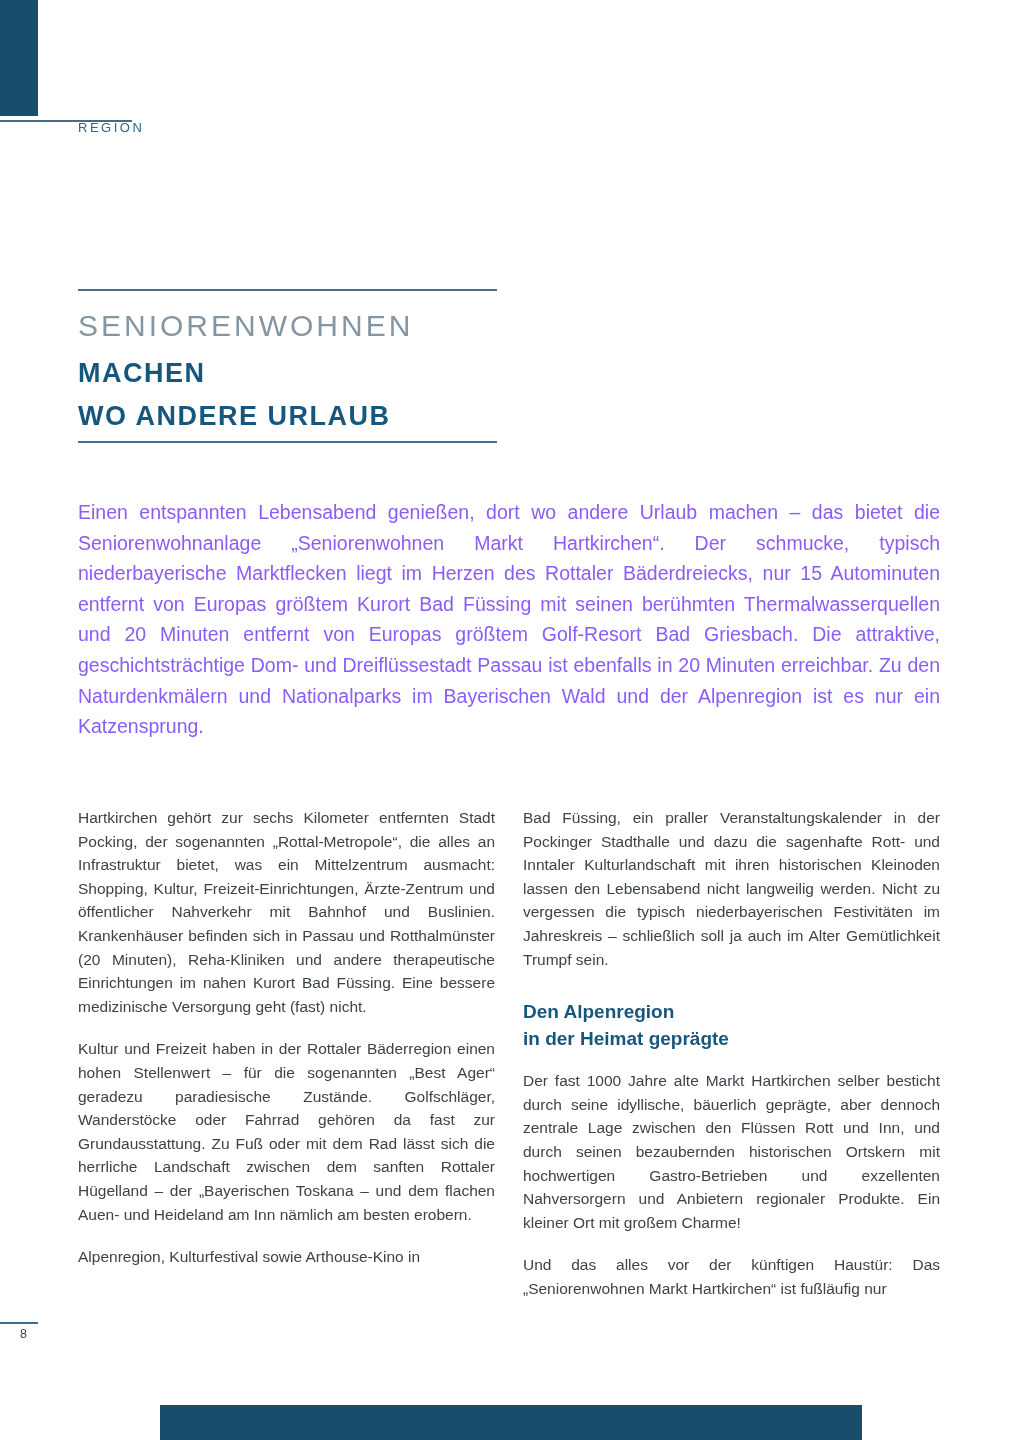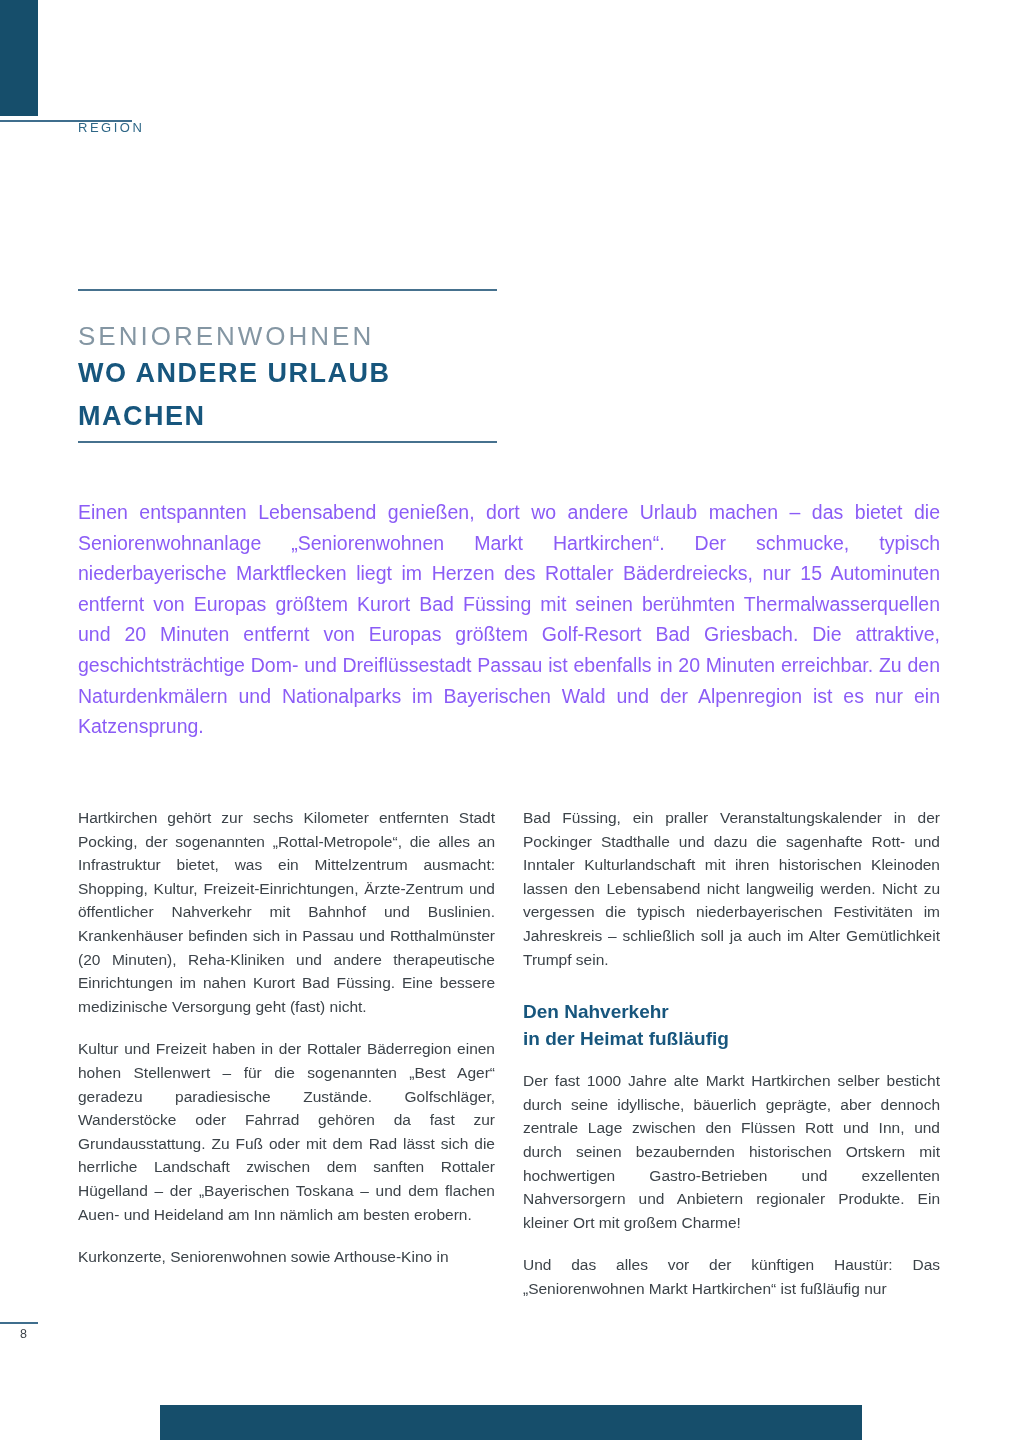--- a/index.html
+++ b/index.html
@@ -24,22 +24,22 @@
   .region-label {
     position:absolute; left:78px; top:100px;
     font-size:13px; letter-spacing:2.5px;
     color:#2e6787; font-weight:400;margin-top:20px;
   }
   .rule { position:absolute; left:78px; width:419px; height:2px; background:#46718e; }
   .rule-top { top:289px; }
   .rule-under-title { top:441px; }
   .kicker {
     position:absolute; left:78px; top:309px;
-    font-size:26px; letter-spacing:3px;
-    color:#8496a3; font-weight:400;margin-top:12px;
+    font-size:30px; letter-spacing:3px;
+    color:#8496a3; font-weight:400;
   }
   .headline {
     position:absolute; left:78px; top:352px;
     font-size:27px; font-weight:700;
     color:#17567d; letter-spacing:1.5px;
     line-height:43px;
   }
   .headline span { display:block; }
   .intro {
     position:absolute; left:78px; top:497px;
@@ -83,38 +83,38 @@
 </head>
 <body>
 
 <div class="corner-block"></div>
 <div class="region-rule"></div>
 <div class="region-label">REGION</div>
 
 <div class="rule rule-top"></div>
 <div class="kicker">SENIORENWOHNEN</div>
 <div class="headline">
+  <span>MACHEN</span>
   <span>WO ANDERE URLAUB</span>
-  <span>MACHEN</span>
 </div>
 <div class="rule rule-under-title"></div>
 
 <div class="intro">Einen entspannten Lebensabend genießen, dort wo andere Urlaub machen – das bietet die Seniorenwohnanlage „Seniorenwohnen Markt Hartkirchen“. Der schmucke, typisch niederbayerische Marktflecken liegt im Herzen des Rottaler Bäderdreiecks, nur 15 Autominuten entfernt von Europas größtem Kurort Bad Füssing mit seinen berühmten Thermalwasserquellen und 20 Minuten entfernt von Europas größtem Golf-Resort Bad Griesbach. Die attraktive, geschichtsträchtige Dom- und Dreiflüssestadt Passau ist ebenfalls in 20 Minuten erreichbar. Zu den Naturdenkmälern und Nationalparks im Bayerischen Wald und der Alpenregion ist es nur ein Katzensprung.</div>
 
 <div class="columns">
   <div class="col">
     <p>Hartkirchen gehört zur sechs Kilometer entfernten Stadt Pocking, der sogenannten „Rottal-Metropole“, die alles an Infrastruktur bietet, was ein Mittelzentrum ausmacht: Shopping, Kultur, Freizeit-Einrichtungen, Ärzte-Zentrum und öffentlicher Nahverkehr mit Bahnhof und Buslinien. Krankenhäuser befinden sich in Passau und Rotthalmünster (20 Minuten), Reha-Kliniken und andere therapeutische Einrichtungen im nahen Kurort Bad Füssing. Eine bessere medizinische Versorgung geht (fast) nicht.</p>
     <p>Kultur und Freizeit haben in der Rottaler Bäderregion einen hohen Stellenwert – für die sogenannten „Best Ager“ geradezu paradiesische Zustände. Golfschläger, Wanderstöcke oder Fahrrad gehören da fast zur Grundausstattung. Zu Fuß oder mit dem Rad lässt sich die herrliche Landschaft zwischen dem sanften Rottaler Hügelland – der „Bayerischen Toskana – und dem flachen Auen- und Heideland am Inn nämlich am besten erobern.</p>
-    <p>Kurkonzerte, Seniorenwohnen sowie Arthouse-Kino in</p>
+    <p>Alpenregion, Kulturfestival sowie Arthouse-Kino in</p>
   </div>
   <div class="col">
     <p>Bad Füssing, ein praller Veranstaltungskalender in der Pockinger Stadthalle und dazu die sagenhafte Rott- und Inntaler Kulturlandschaft mit ihren historischen Kleinoden lassen den Lebensabend nicht langweilig werden. Nicht zu vergessen die typisch niederbayerischen Festivitäten im Jahreskreis – schließlich soll ja auch im Alter Gemütlichkeit Trumpf sein.</p>
     <div class="col-subhead">
-      <span>Den Nahverkehr</span>
-      <span>in der Heimat fußläufig</span>
+      <span>Den Alpenregion</span>
+      <span>in der Heimat geprägte</span>
     </div>
     <p>Der fast 1000 Jahre alte Markt Hartkirchen selber besticht durch seine idyllische, bäuerlich geprägte, aber dennoch zentrale Lage zwischen den Flüssen Rott und Inn, und durch seinen bezaubernden historischen Ortskern mit hochwertigen Gastro-Betrieben und exzellenten Nahversorgern und Anbietern regionaler Produkte. Ein kleiner Ort mit großem Charme!</p>
     <p>Und das alles vor der künftigen Haustür: Das „Seniorenwohnen Markt Hartkirchen“ ist fußläufig nur</p>
   </div>
 </div>
 
 <div class="pageno-rule"></div>
 <div class="pageno">8</div>
 
 <div class="bottom-bar"></div>

